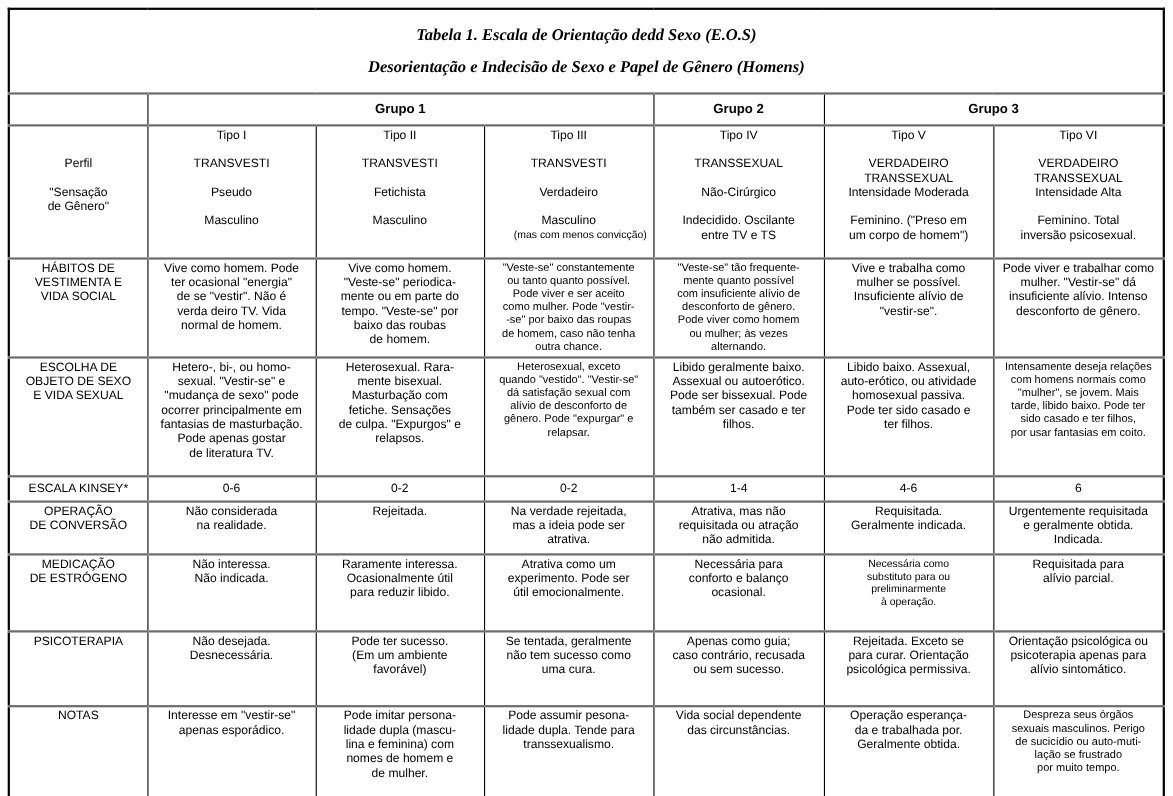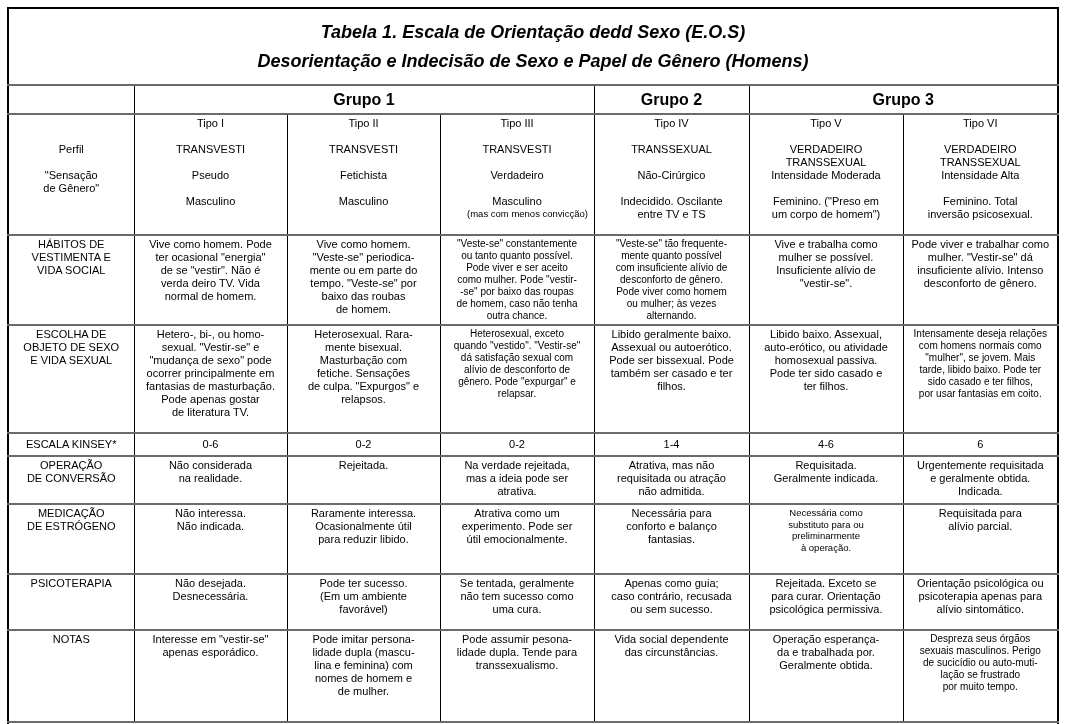--- a/index.html
+++ b/index.html
@@ -20,35 +20,35 @@
     border-top:2px solid #6b6b6b;
     vertical-align:top;
     text-align:center;
     padding:2px 2px;
     font-size:11px;
     line-height:13px;
     white-space:pre-line;
     overflow:hidden;
   }
   tr.r-title td{border-top:none;vertical-align:middle;}
-  .title-line{font-size:18px;line-height:16px;font-weight:bold;font-style:italic;}
-  tr.r-grupo td{vertical-align:middle;font-weight:bold;font-size:16px;}
+  .title-line{font-size:15px;line-height:16px;font-weight:bold;font-style:italic;font-family:Liberation Serif, serif;}
+  tr.r-grupo td{vertical-align:middle;font-weight:bold;font-size:12px;}
   tr.r-kin td{vertical-align:middle;margin-left:24px;}
   td.small{font-size:10px;line-height:12px;}
   td.xsmall{font-size:9.5px;line-height:11.5px;}
   .note{font-size:9.5px;line-height:11px;padding-left:21px;}
   tr.r-title{height:40px;}
   tr.r-grupo{height:29px;}
   tr.r-perfil{height:121px;}
   tr.r-hab{height:86px;}
   tr.r-esc{height:108px;margin-top:35px;}
   tr.r-kin{height:23px;}
   tr.r-op{height:48px;}
   tr.r-med{height:70px;}
-  tr.r-psi{height:56px;margin-top:33px;}
+  tr.r-psi{height:68px;margin-top:33px;}
   tr.r-not{height:92px;}
   tr.r-foot{height:38px;}
   tr.r-foot td{text-align:left;padding:2px 4px;vertical-align:top;}
   .foot-line{font-size:11px;line-height:14px;white-space:pre-line;}
 </style>
 </head>
 <body>
 
 <table class="eos">
   <colgroup>
@@ -245,21 +245,21 @@
     <td>Não interessa.
 Não indicada.</td>
     <td>Raramente interessa.
 Ocasionalmente útil
 para reduzir libido.</td>
     <td>Atrativa como um
 experimento. Pode ser
 útil emocionalmente.</td>
     <td>Necessária para
 conforto e balanço
-fantasias.</td>
+ocasional.</td>
     <td class="xsmall">Necessária como
 substituto para ou
 preliminarmente
 à operação.</td>
     <td>Requisitada para
 alívio parcial.</td>
   </tr>
 
   <tr class="r-psi">
     <td>PSICOTERAPIA</td>

